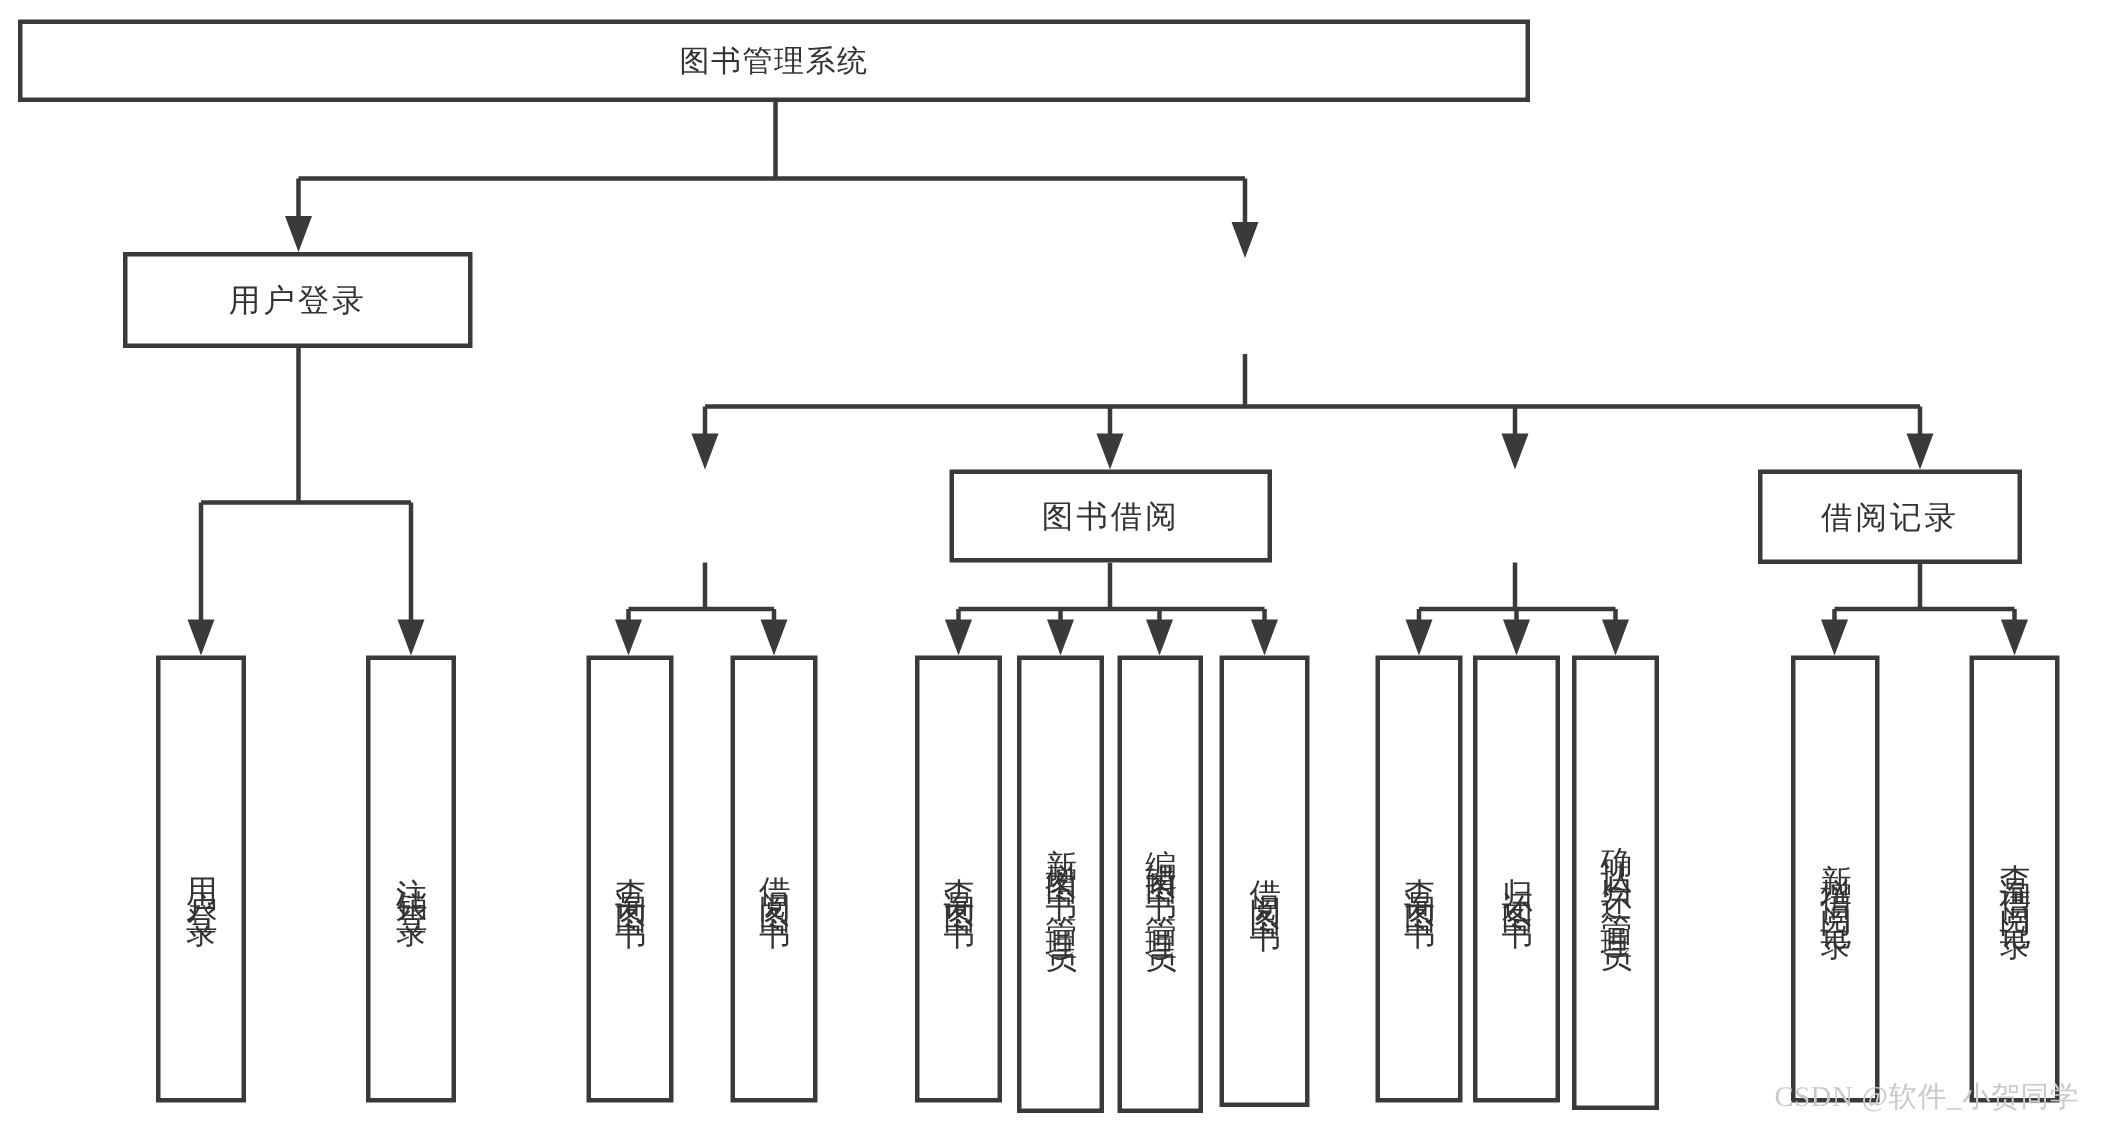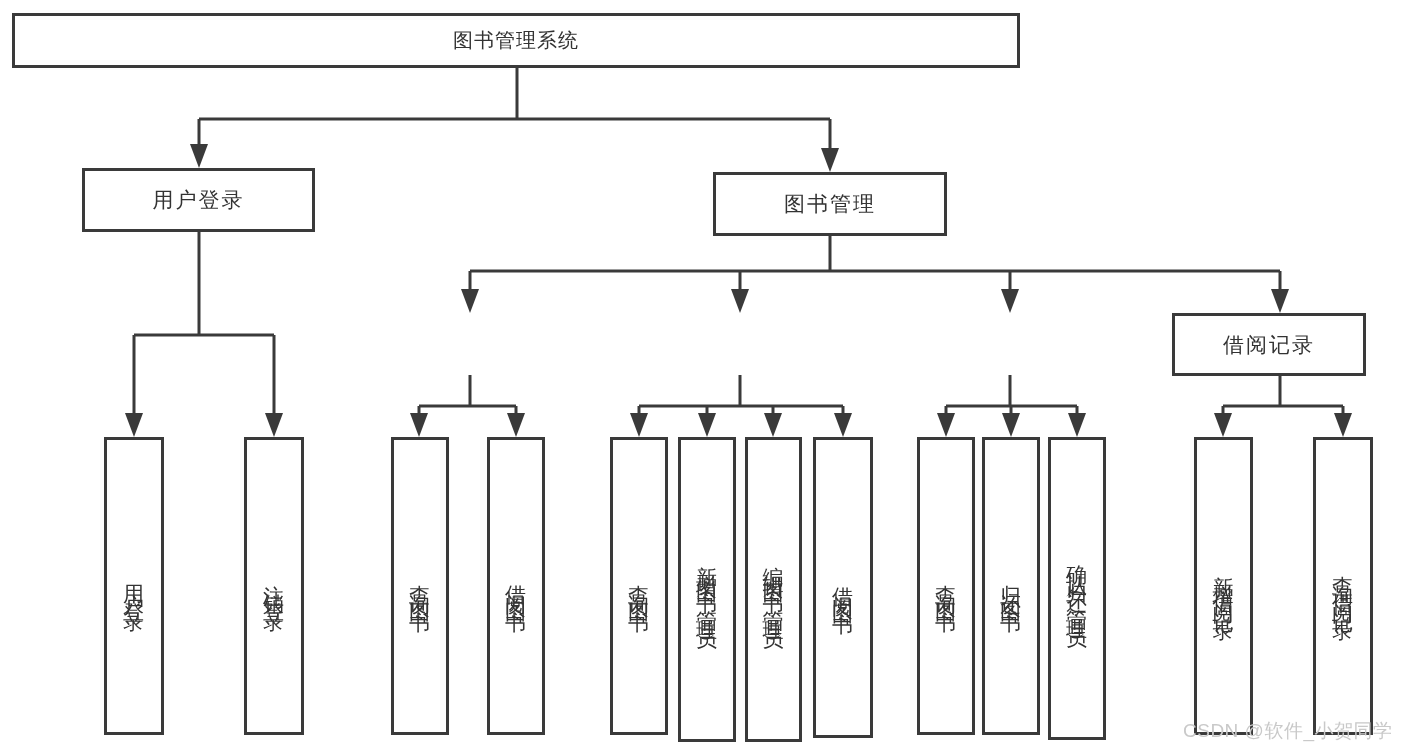--- a/index.html
+++ b/index.html
@@ -56,20 +56,21 @@
   }
   .watermark {
     position: absolute;
     left: 1183px;
     top: 718px;
     font-size: 19px;
     letter-spacing: 0.5px;
     color: var(--watermark);
     z-index: 5;
     white-space: nowrap;
+    font-family: Liberation Serif, serif;
   }
 </style>
 </head>
 <body>
 
 <div class="stage">
 
   <svg class="wires" viewBox="0 0 1405 747" aria-hidden="true">
 
     <g>
@@ -120,25 +121,25 @@
     </g>
   </svg>
 
   <div class="node root" style="left:12px;top:13px;width:1008px;height:55px">
     <span class="hlabel">图书管理系统</span>
   </div>
 
   <div class="node" style="left:82px;top:168px;width:233px;height:64px">
     <span class="hlabel">用户登录</span>
   </div>
-  <div class="node" style="left:713px;top:172px;width:234px;height:64px">
-    <span class="hlabel">图书管理</span>
+
+  <div class="node" style="left:633px;top:313px;width:215px;height:62px">
+    <span class="hlabel">图书借阅</span>
   </div>
-
-  <div class="node" style="left:1172px;top:313px;width:194px;height:63px">
+  <div class="node" style="left:1172px;top:313px;width:176px;height:63px">
     <span class="hlabel">借阅记录</span>
   </div>
 
   <div class="node leaf" style="left:104px;top:437px;width:60px;height:298px">
     <span class="vtext">用户登录</span>
   </div>
   <div class="node leaf" style="left:244px;top:437px;width:60px;height:298px">
     <span class="vtext">注销登录</span>
   </div>
 

